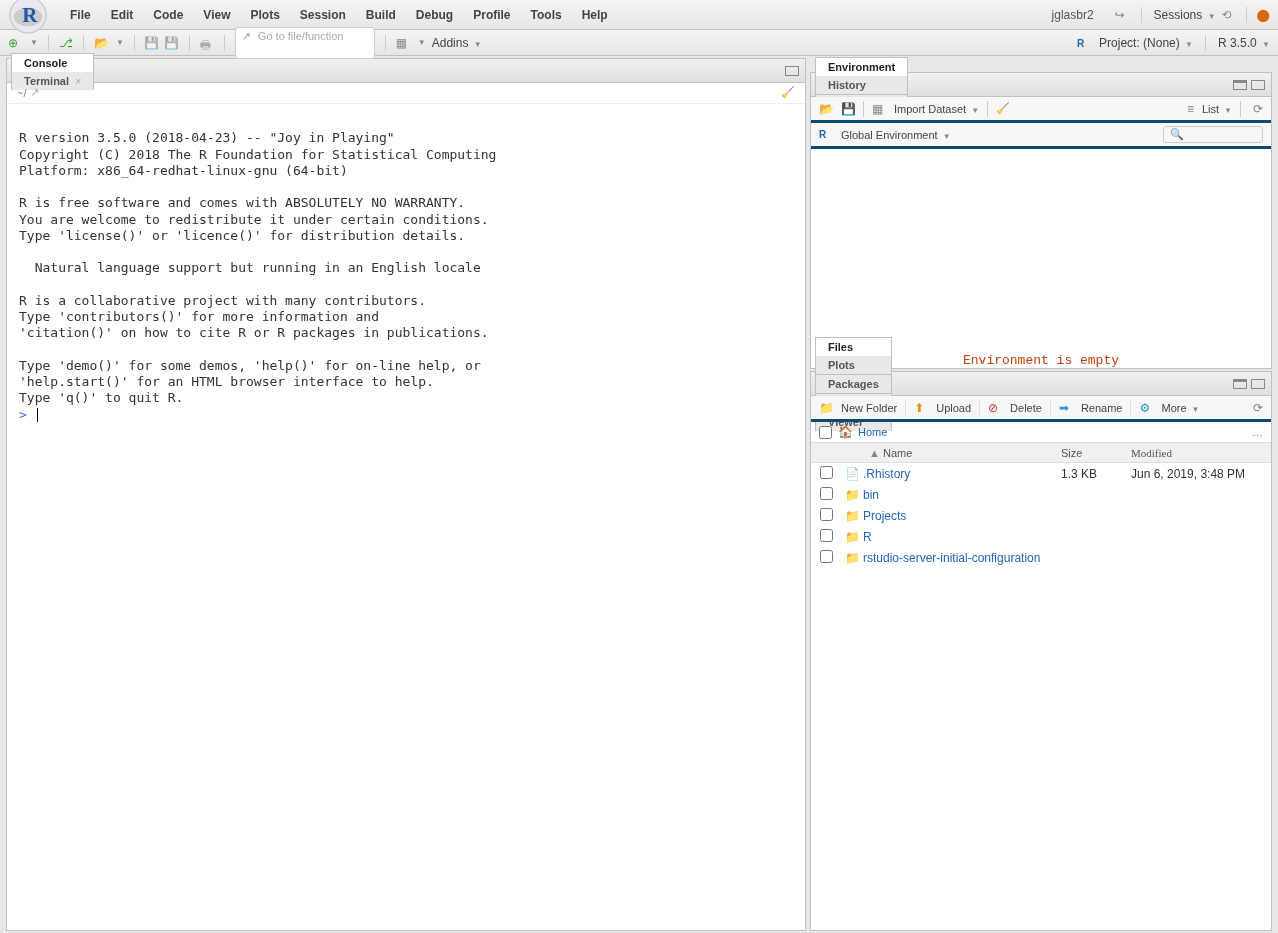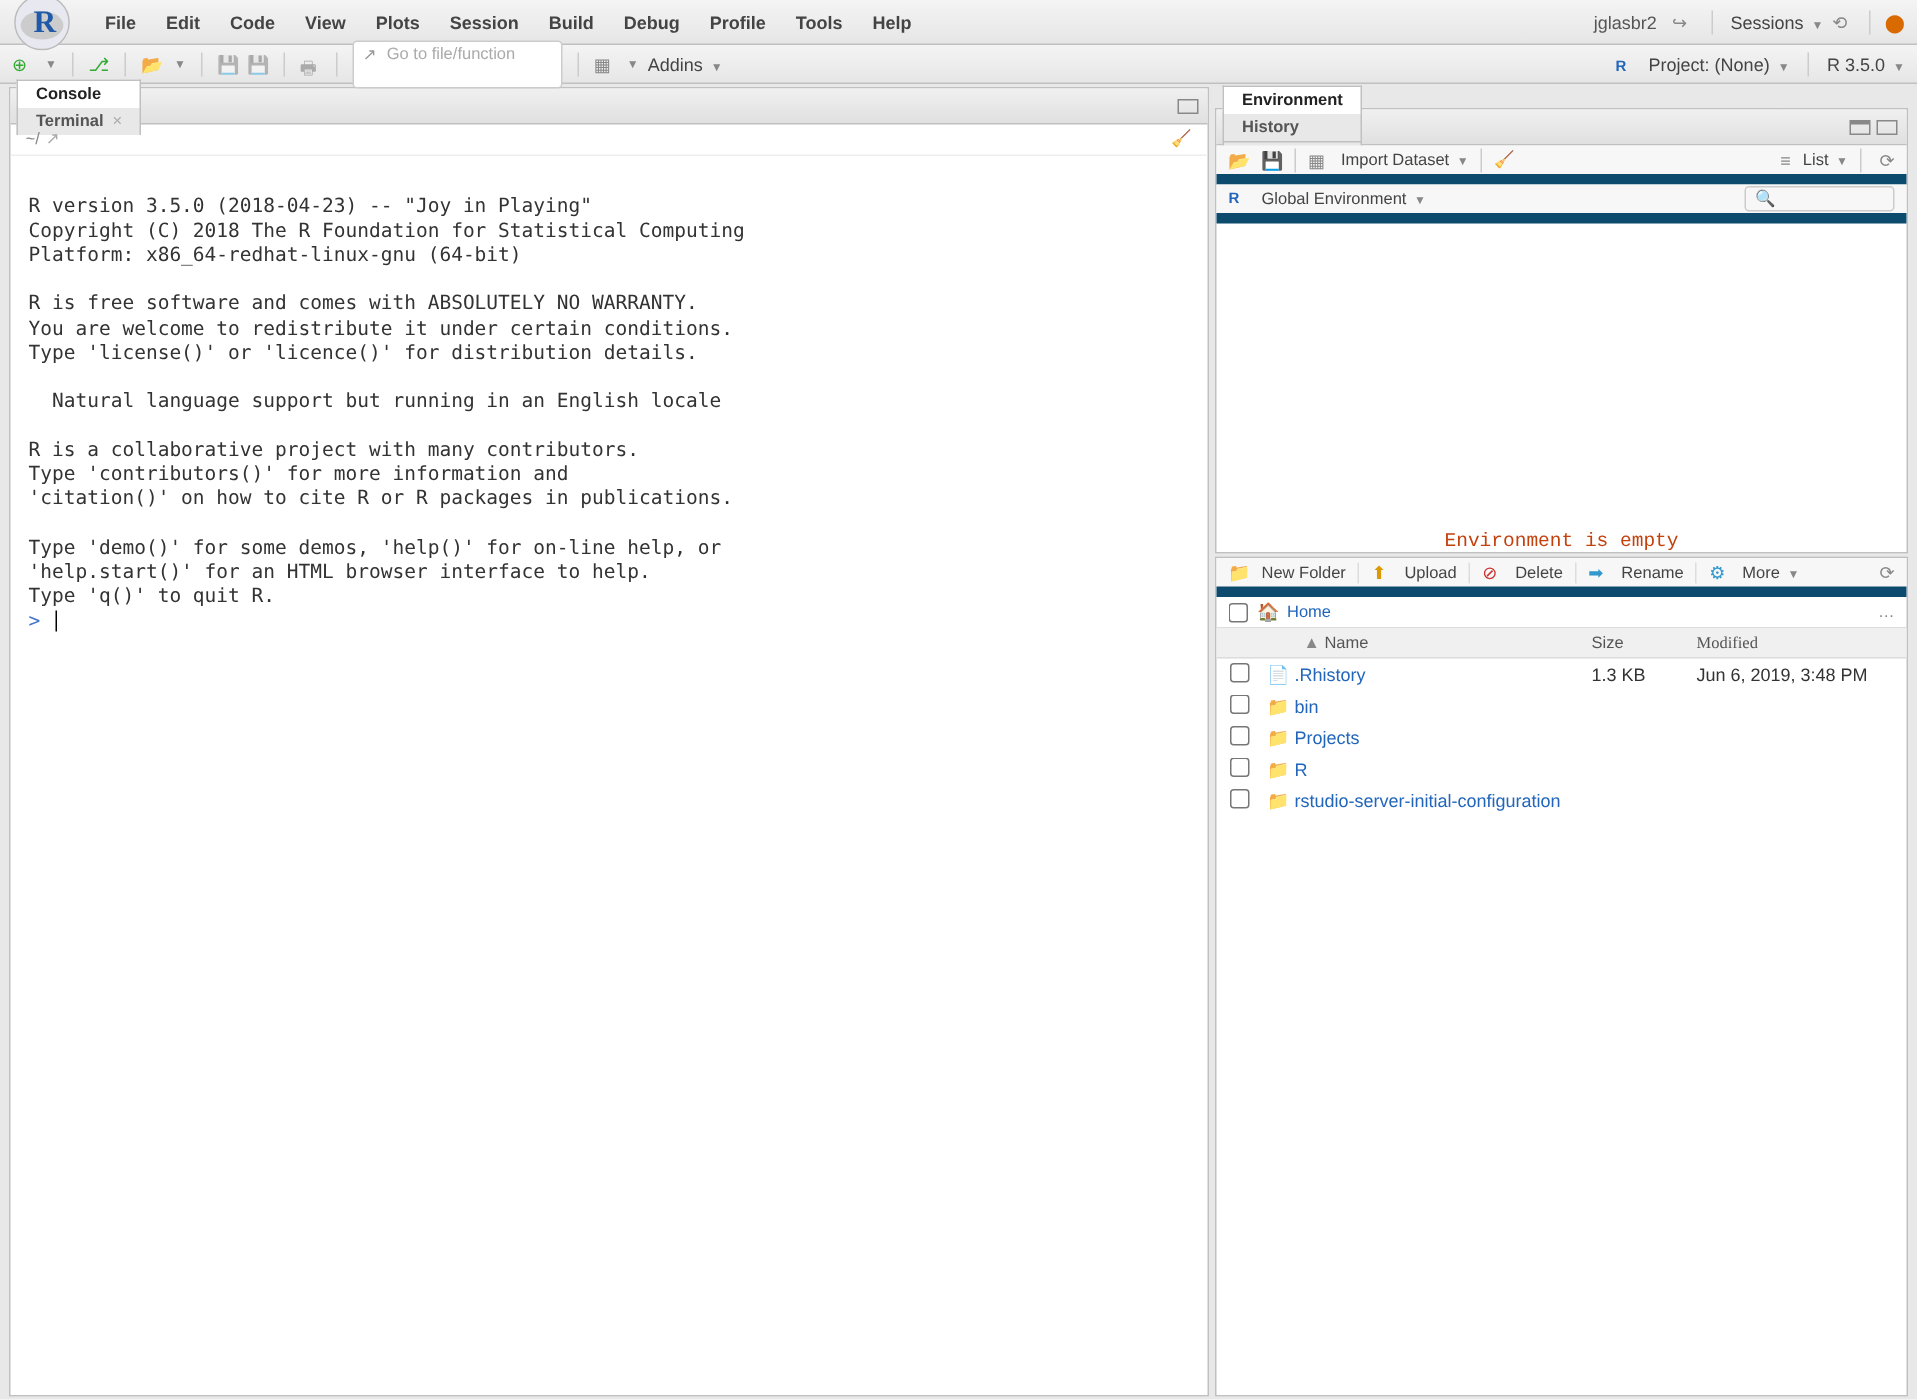--- a/index.html
+++ b/index.html
@@ -32,21 +32,21 @@
   font-weight: bold;
   color: #444;
   cursor: pointer;
 }
 .menubar .right {
   margin-left: auto;
   display: flex;
   align-items: center;
   gap: 6px;
 }
-.menubar .right .user { color: #555; margin-right: 4px; }
+.menubar .right .user { color: #555; margin-right: 15px; }
 .caret { font-size: 8px; margin-left: 2px; color: #888; }
 
 
 .toolbar {
   display: flex;
   align-items: center;
   height: 26px;
   background: linear-gradient(#f4f4f4, #e6e6e6);
   border-bottom: 1px solid #c0c0c0;
   padding: 0 8px;
@@ -138,21 +138,21 @@
   border: 1px solid #888;
   display: inline-block;
 }
 
 
 .subbar {
   display: flex;
   align-items: center;
   height: 26px;
   background: #f7f7f7;
-  border-bottom: 7px solid #0c4a6e;
+  border-bottom: 3px solid #0c4a6e;
   padding: 0 8px;
   gap: 8px;
   font-size: 11px;
 }
 .subbar .right { margin-left:auto; display:flex; gap:8px; align-items:center;text-align:right; }
 .subbar .filterbox {
   display:flex; align-items:center; border:1px solid #ccc;
   border-radius:3px; padding:1px 6px; width:100px; font-size:11px; color:#999;
 }
 
@@ -375,20 +375,33 @@
               <span style="margin-right:4px">🔍</span>
             </div>
         </div>
       </div>
       <div class="env-body">
         <span>Environment is empty</span>
       </div>
     </div>
 
     <div class="panel bottom">
+      <div class="tabs">
+        <div id="files-tabs">
+            <div class="tab active">Files</div>
+            <div class="tab">Plots</div>
+            <div class="tab">Packages</div>
+            <div class="tab">Help</div>
+            <div class="tab">Viewer</div>
+          </div>
+        <div class="right">
+          <span class="winicon" style="border-top:3px solid #888"></span>
+          <span class="winicon"></span>
+        </div>
+      </div>
       <div class="subbar">
         <span class="sicon ico-newfolder"></span>
         <span class="textbtn">New Folder</span>
         <span style="width:1px;height:14px;background:#ddd"></span>
         <span class="sicon ico-upload"></span>
         <span class="textbtn">Upload</span>
         <span style="width:1px;height:14px;background:#ddd"></span>
         <span class="sicon ico-delete"></span>
         <span class="textbtn">Delete</span>
         <span style="width:1px;height:14px;background:#ddd"></span>

